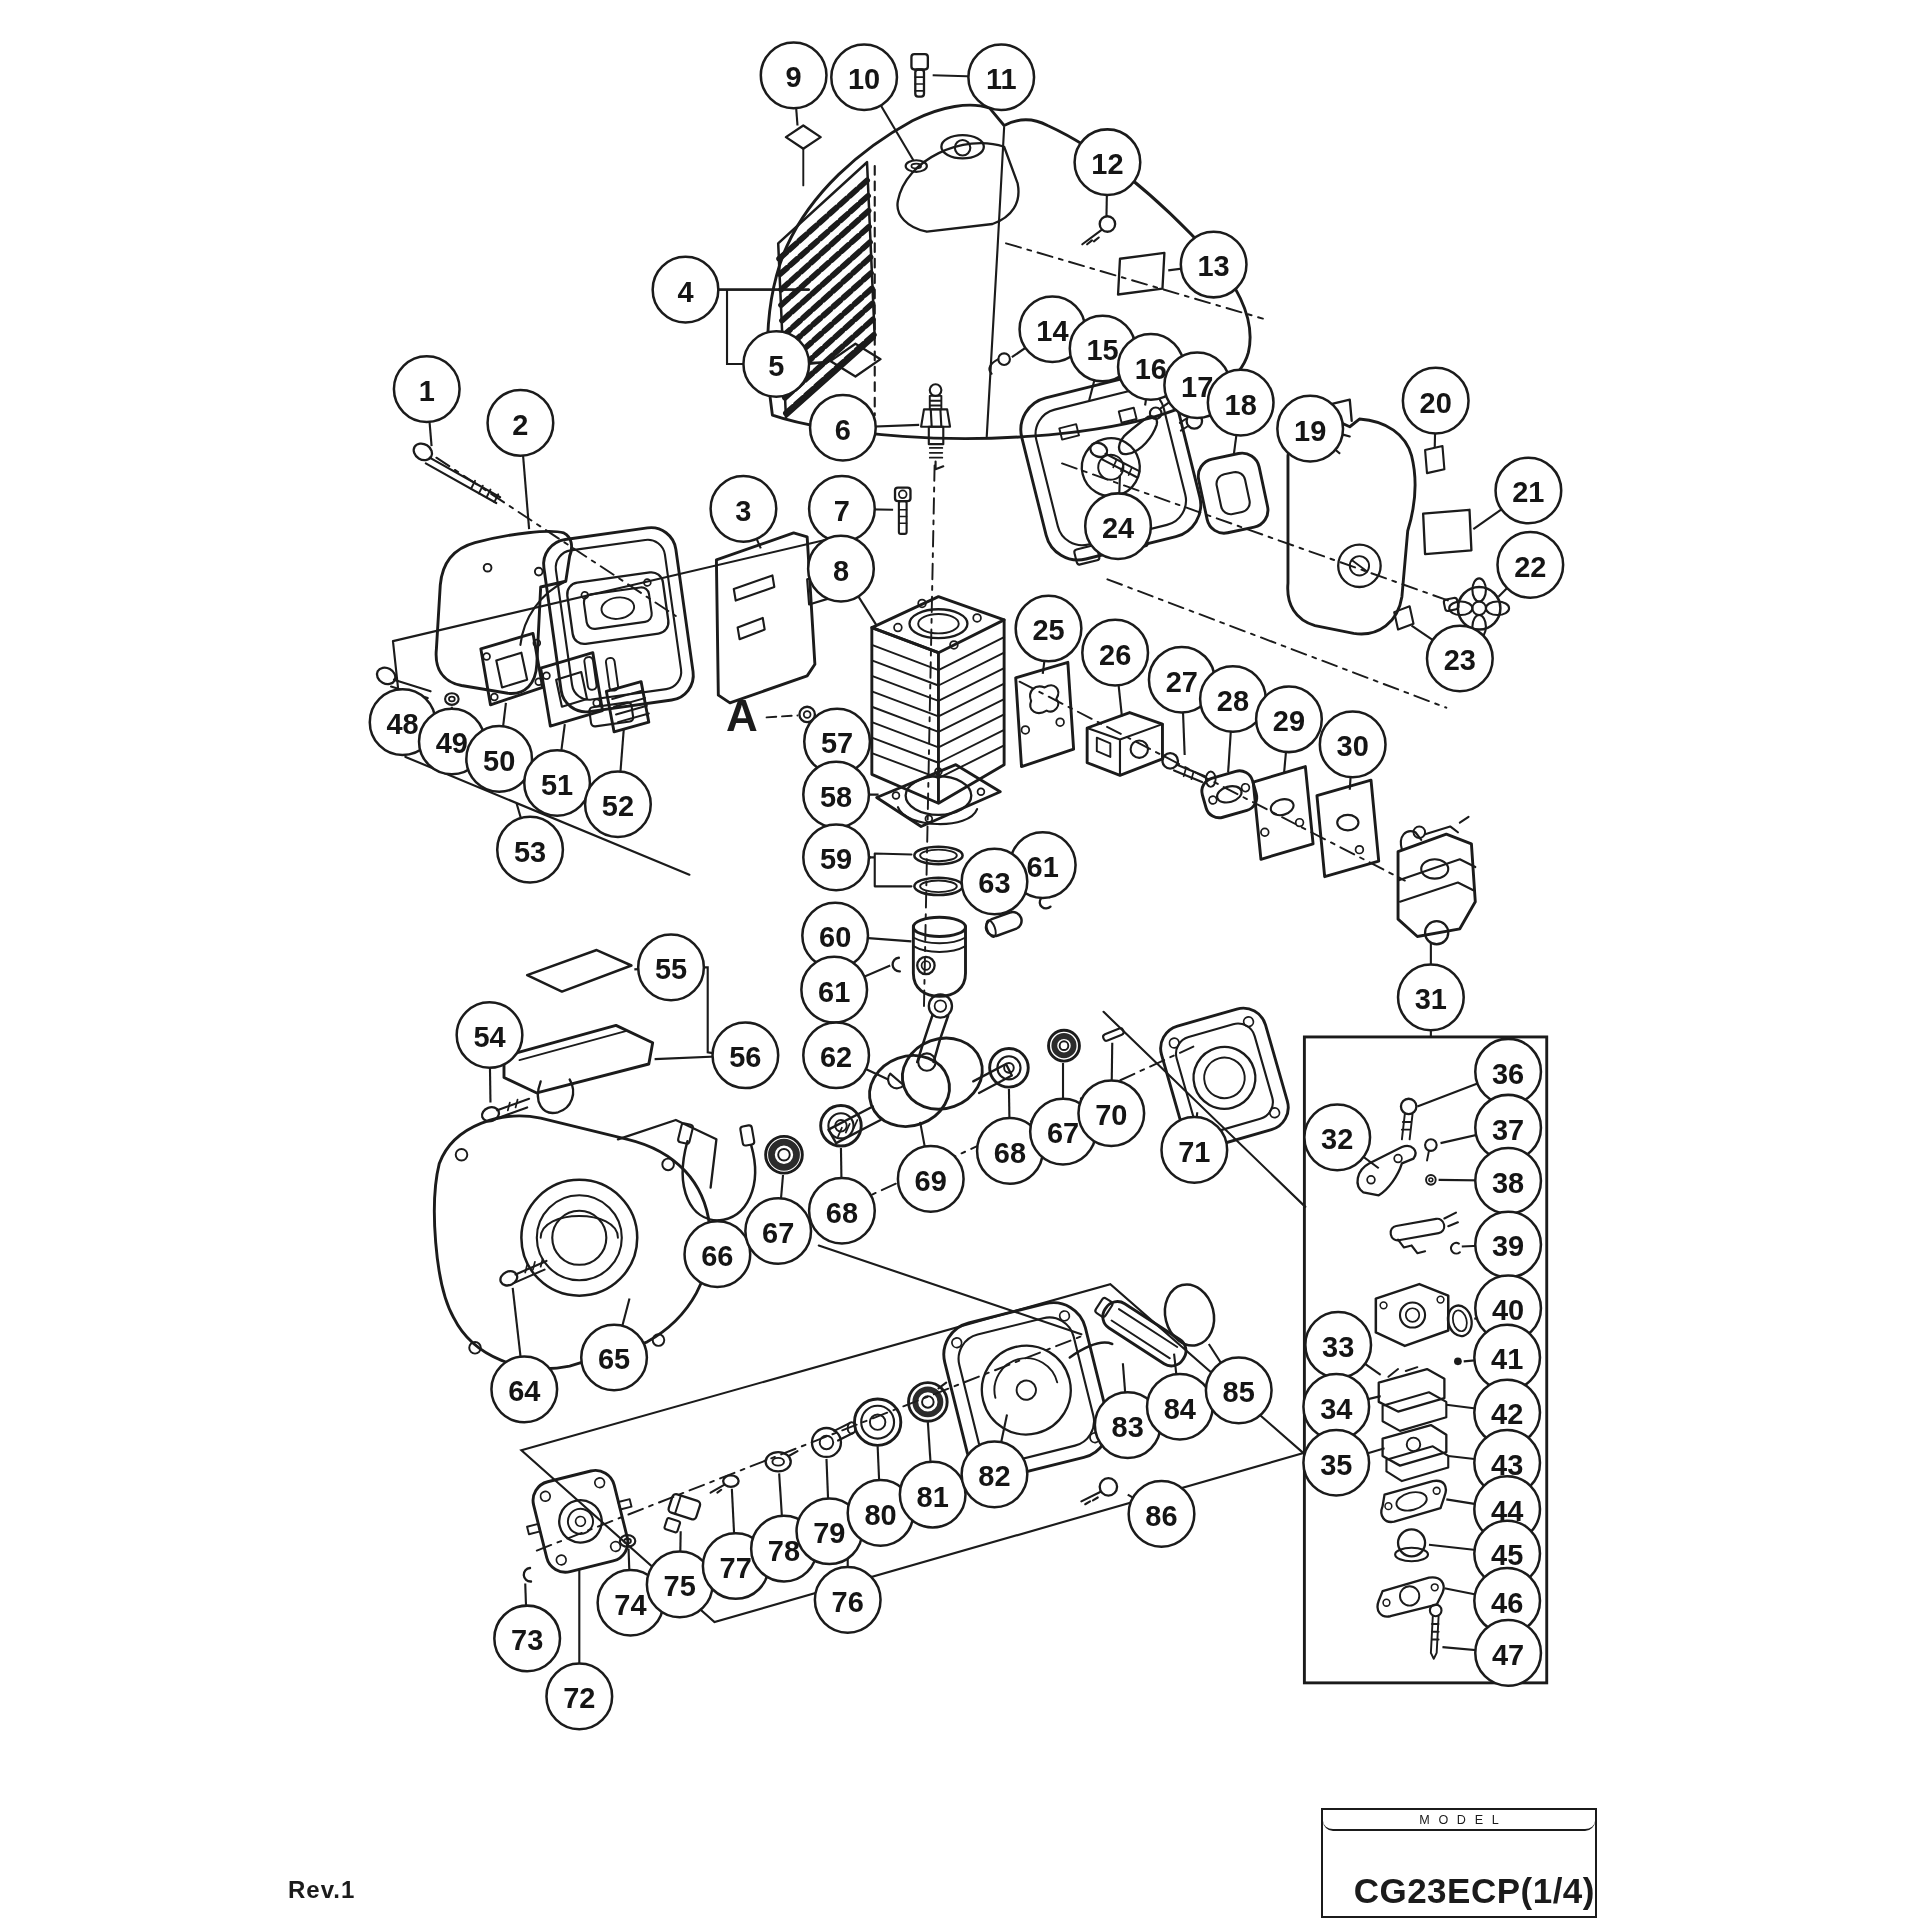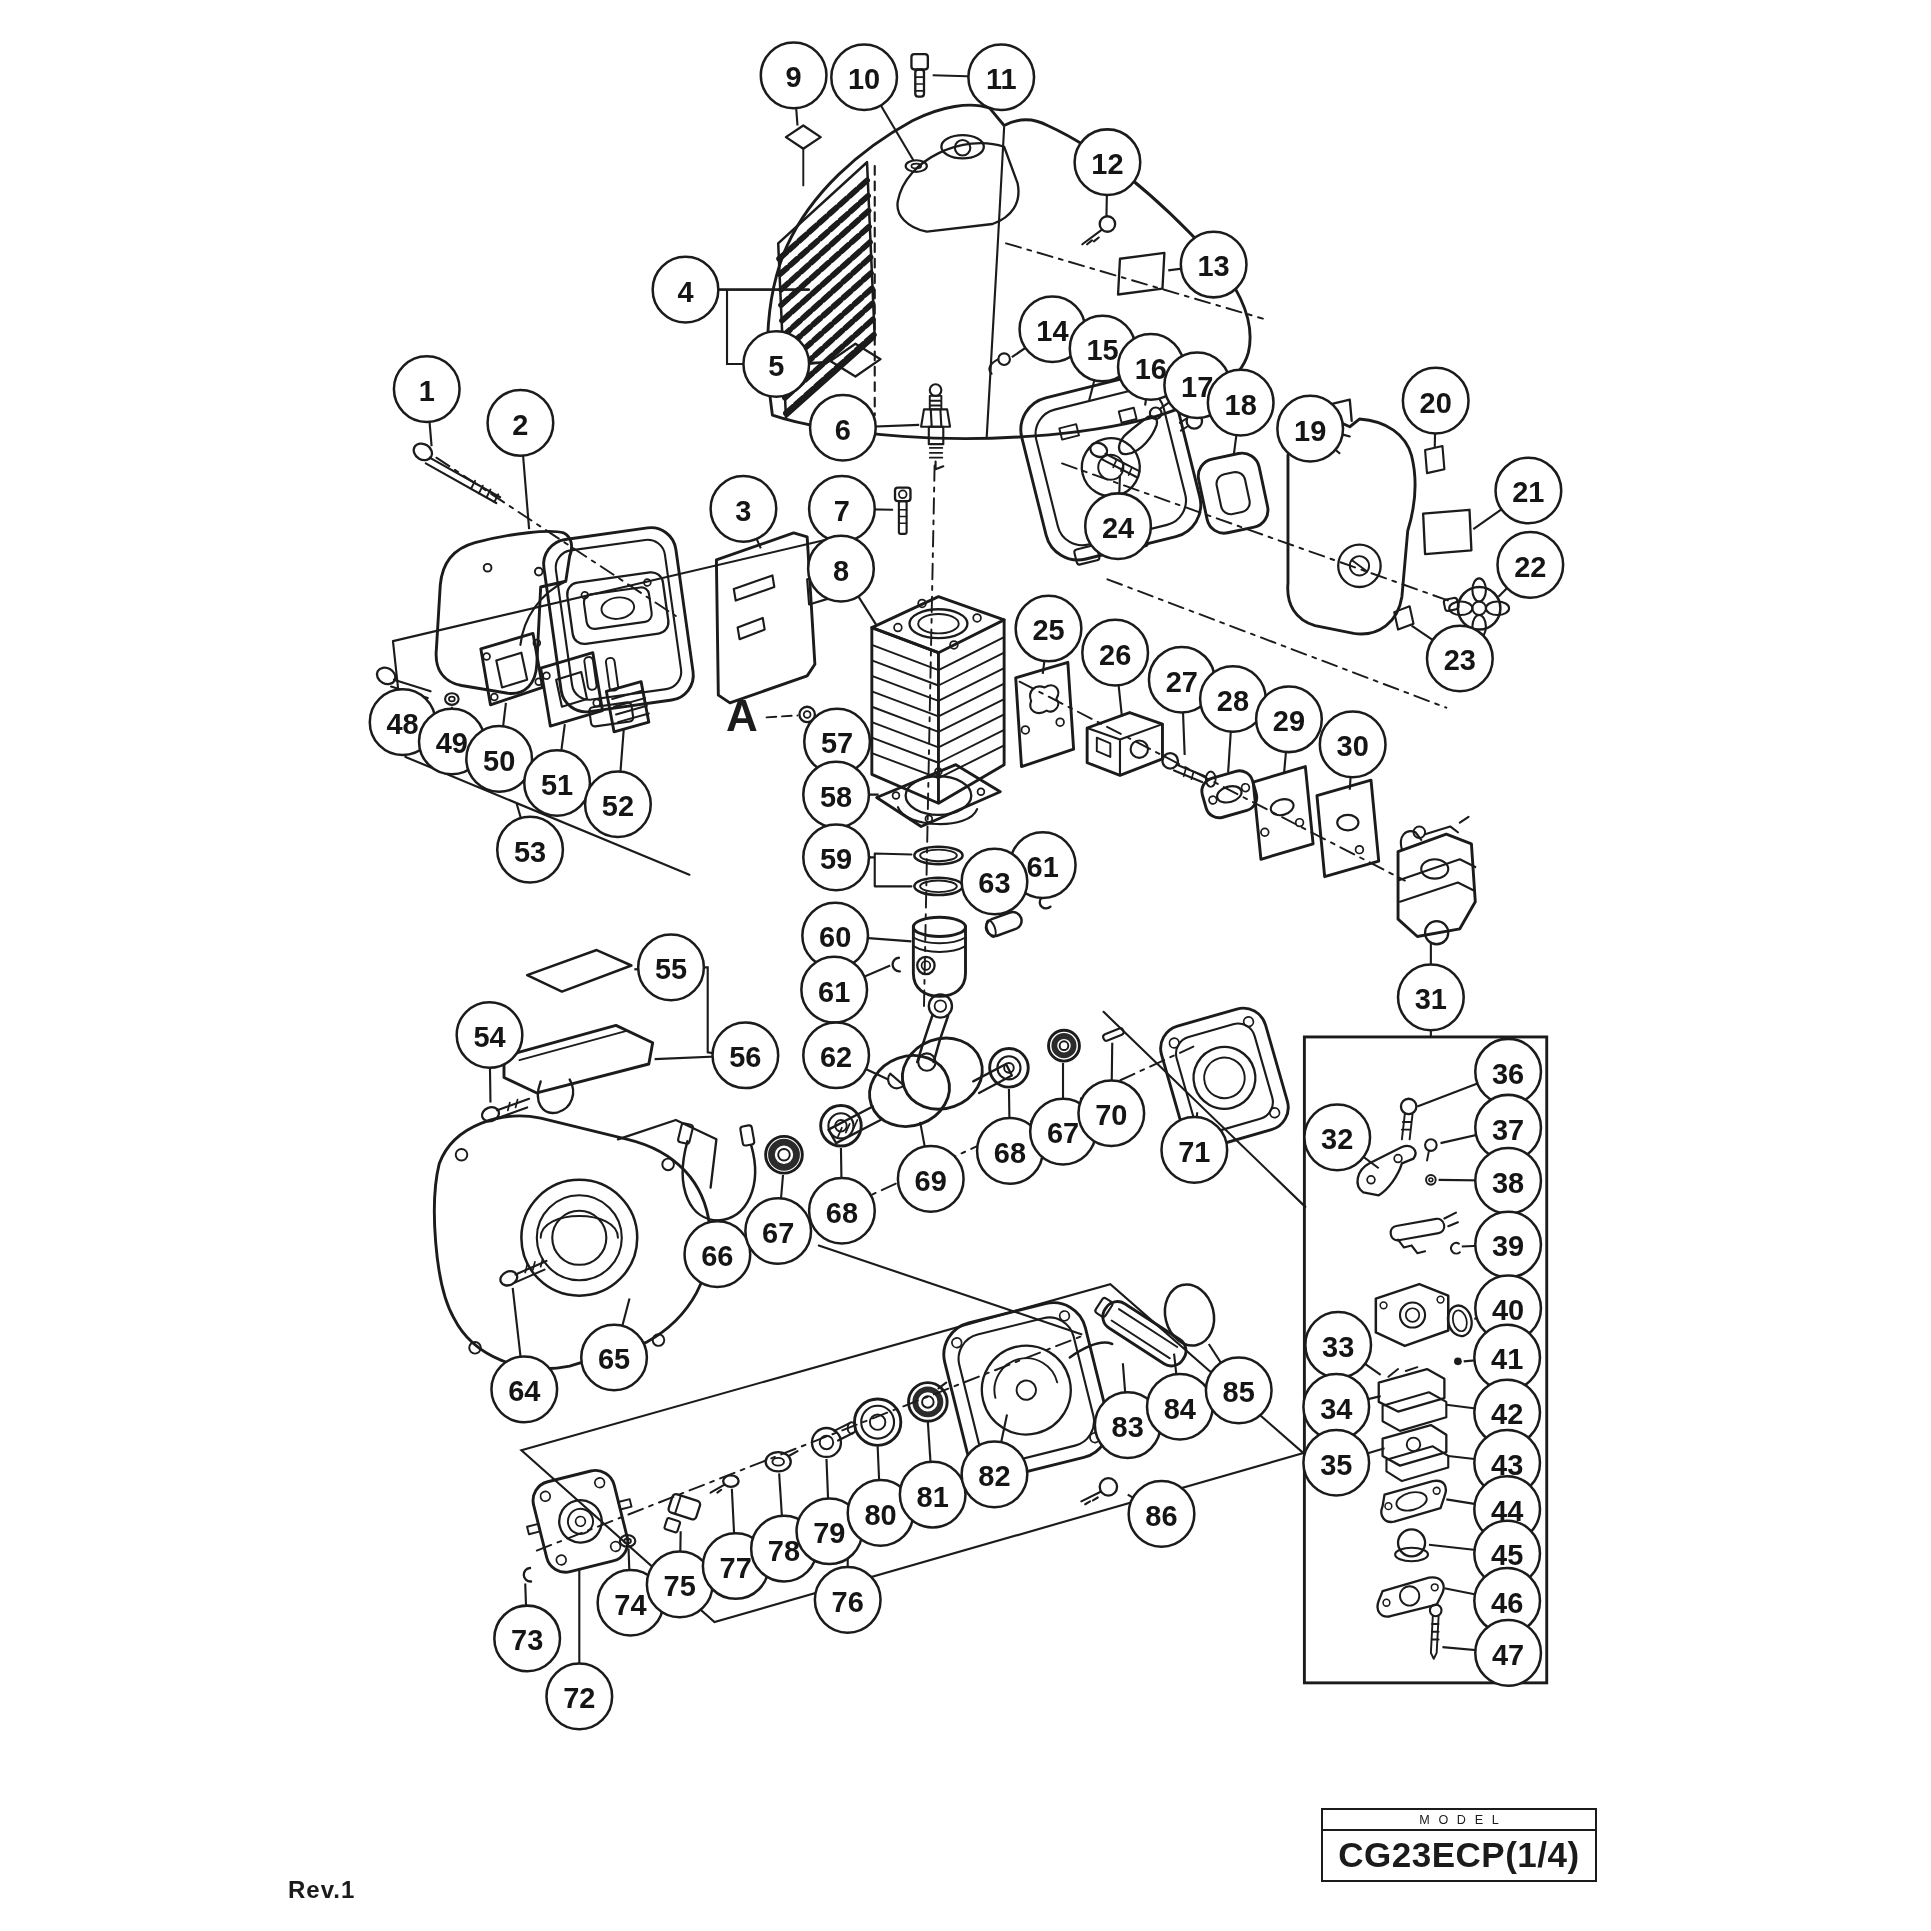--- a/index.html
+++ b/index.html
@@ -8,23 +8,23 @@
   #art-svg{position:absolute;left:0;top:0;width:1931px;height:1931px;}
   .balloon-circle{fill:#fff;stroke:#1b1b1b;stroke-width:2.6px;}
   .balloon-num{font:700 30px "Liberation Sans",sans-serif;fill:#151515;
                text-anchor:middle;dominant-baseline:central;}
   .leader{stroke:#1b1b1b;stroke-width:2.2px;fill:none;}
   .overlay{position:absolute;white-space:nowrap;}
   .rev-label{left:288px;top:1876px;font:700 24px "Liberation Sans",sans-serif;letter-spacing:1px;}
   .section-label{left:726px;top:691px;font:700 44px "Liberation Sans",sans-serif;}
   .title-block{left:1321px;top:1808px;width:272px;border:2.9px solid #1b1b1b;background:#fff;}
   .title-block .tb-header{border-bottom:2.4px solid #1b1b1b;text-align:center;
-      font:400 12.6px "Liberation Sans",sans-serif;letter-spacing:8.7px;padding:2.9px 0 1.9px 8.7px;}
-  .title-block .tb-model{text-align:center;font:700 35px "Liberation Sans",sans-serif;
-      letter-spacing:0.5px;padding:3.9px 0 5.8px 0;}
+      font:400 12.6px "Liberation Sans",sans-serif;letter-spacing:8.7px;padding:2.9px 0 1.9px 8.7px;border-radius:10px;}
+  .title-block .tb-model{text-align:right;font:700 35px "Liberation Sans",sans-serif;
+      letter-spacing:0.5px;padding:3.9px 0 5.8px 0;margin-top:36px;}
 </style>
 </head>
 <body>
 
 <div id="stage">
 
 <svg id="art-svg" viewBox="0 0 2000 2000" xmlns="http://www.w3.org/2000/svg">
 
   <g stroke="#1b1b1b" fill="none" stroke-width="3" stroke-linecap="round" stroke-linejoin="round">
 

